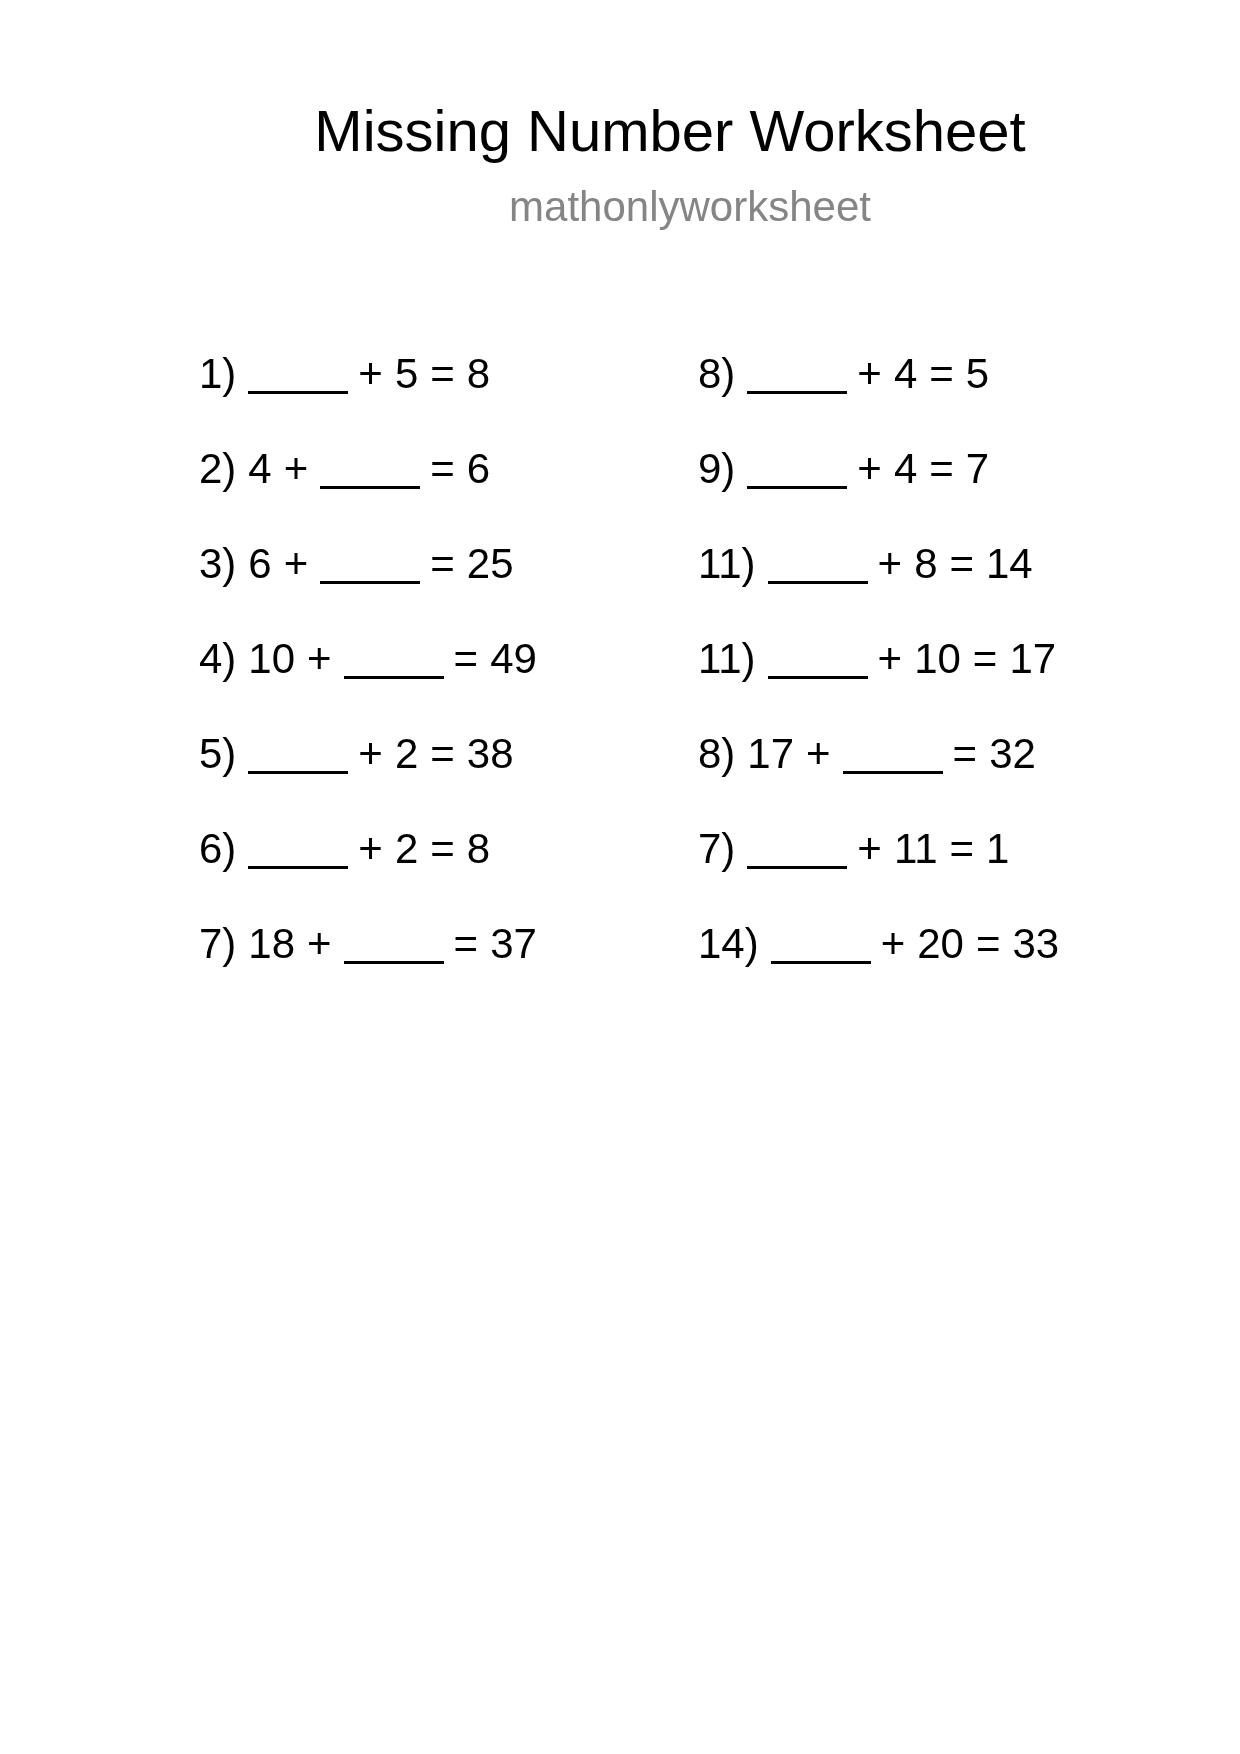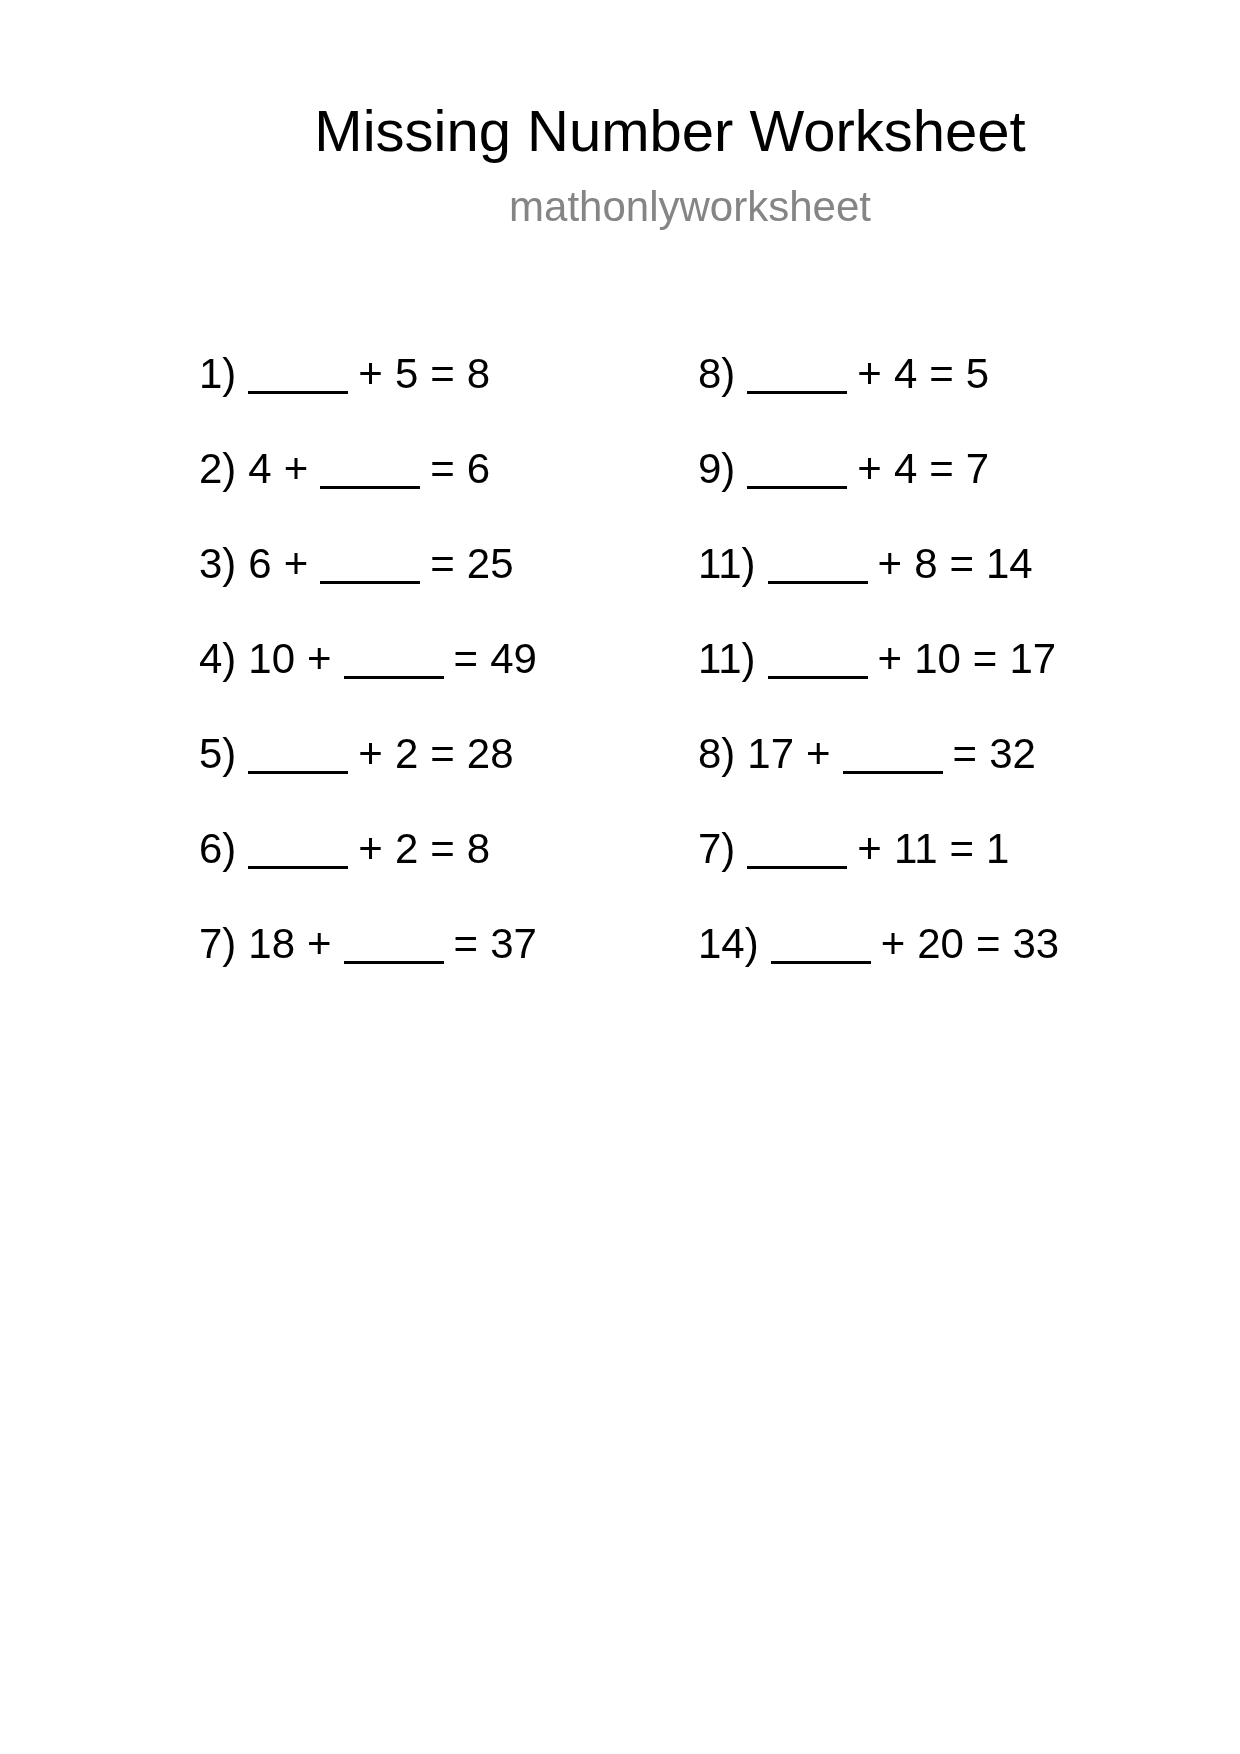--- a/index.html
+++ b/index.html
@@ -102,21 +102,21 @@
       <span class="blank"></span>
       <span class="tok">=</span>
       <span class="tok">49</span>
     </div>
     <div class="problem">
       <span class="num">5)</span>
       <span class="blank"></span>
       <span class="tok">+</span>
       <span class="tok">2</span>
       <span class="tok">=</span>
-      <span class="tok">28</span>
+      <span class="tok">38</span>
     </div>
     <div class="problem">
       <span class="num">6)</span>
       <span class="blank"></span>
       <span class="tok">+</span>
       <span class="tok">2</span>
       <span class="tok">=</span>
       <span class="tok">8</span>
     </div>
     <div class="problem">

